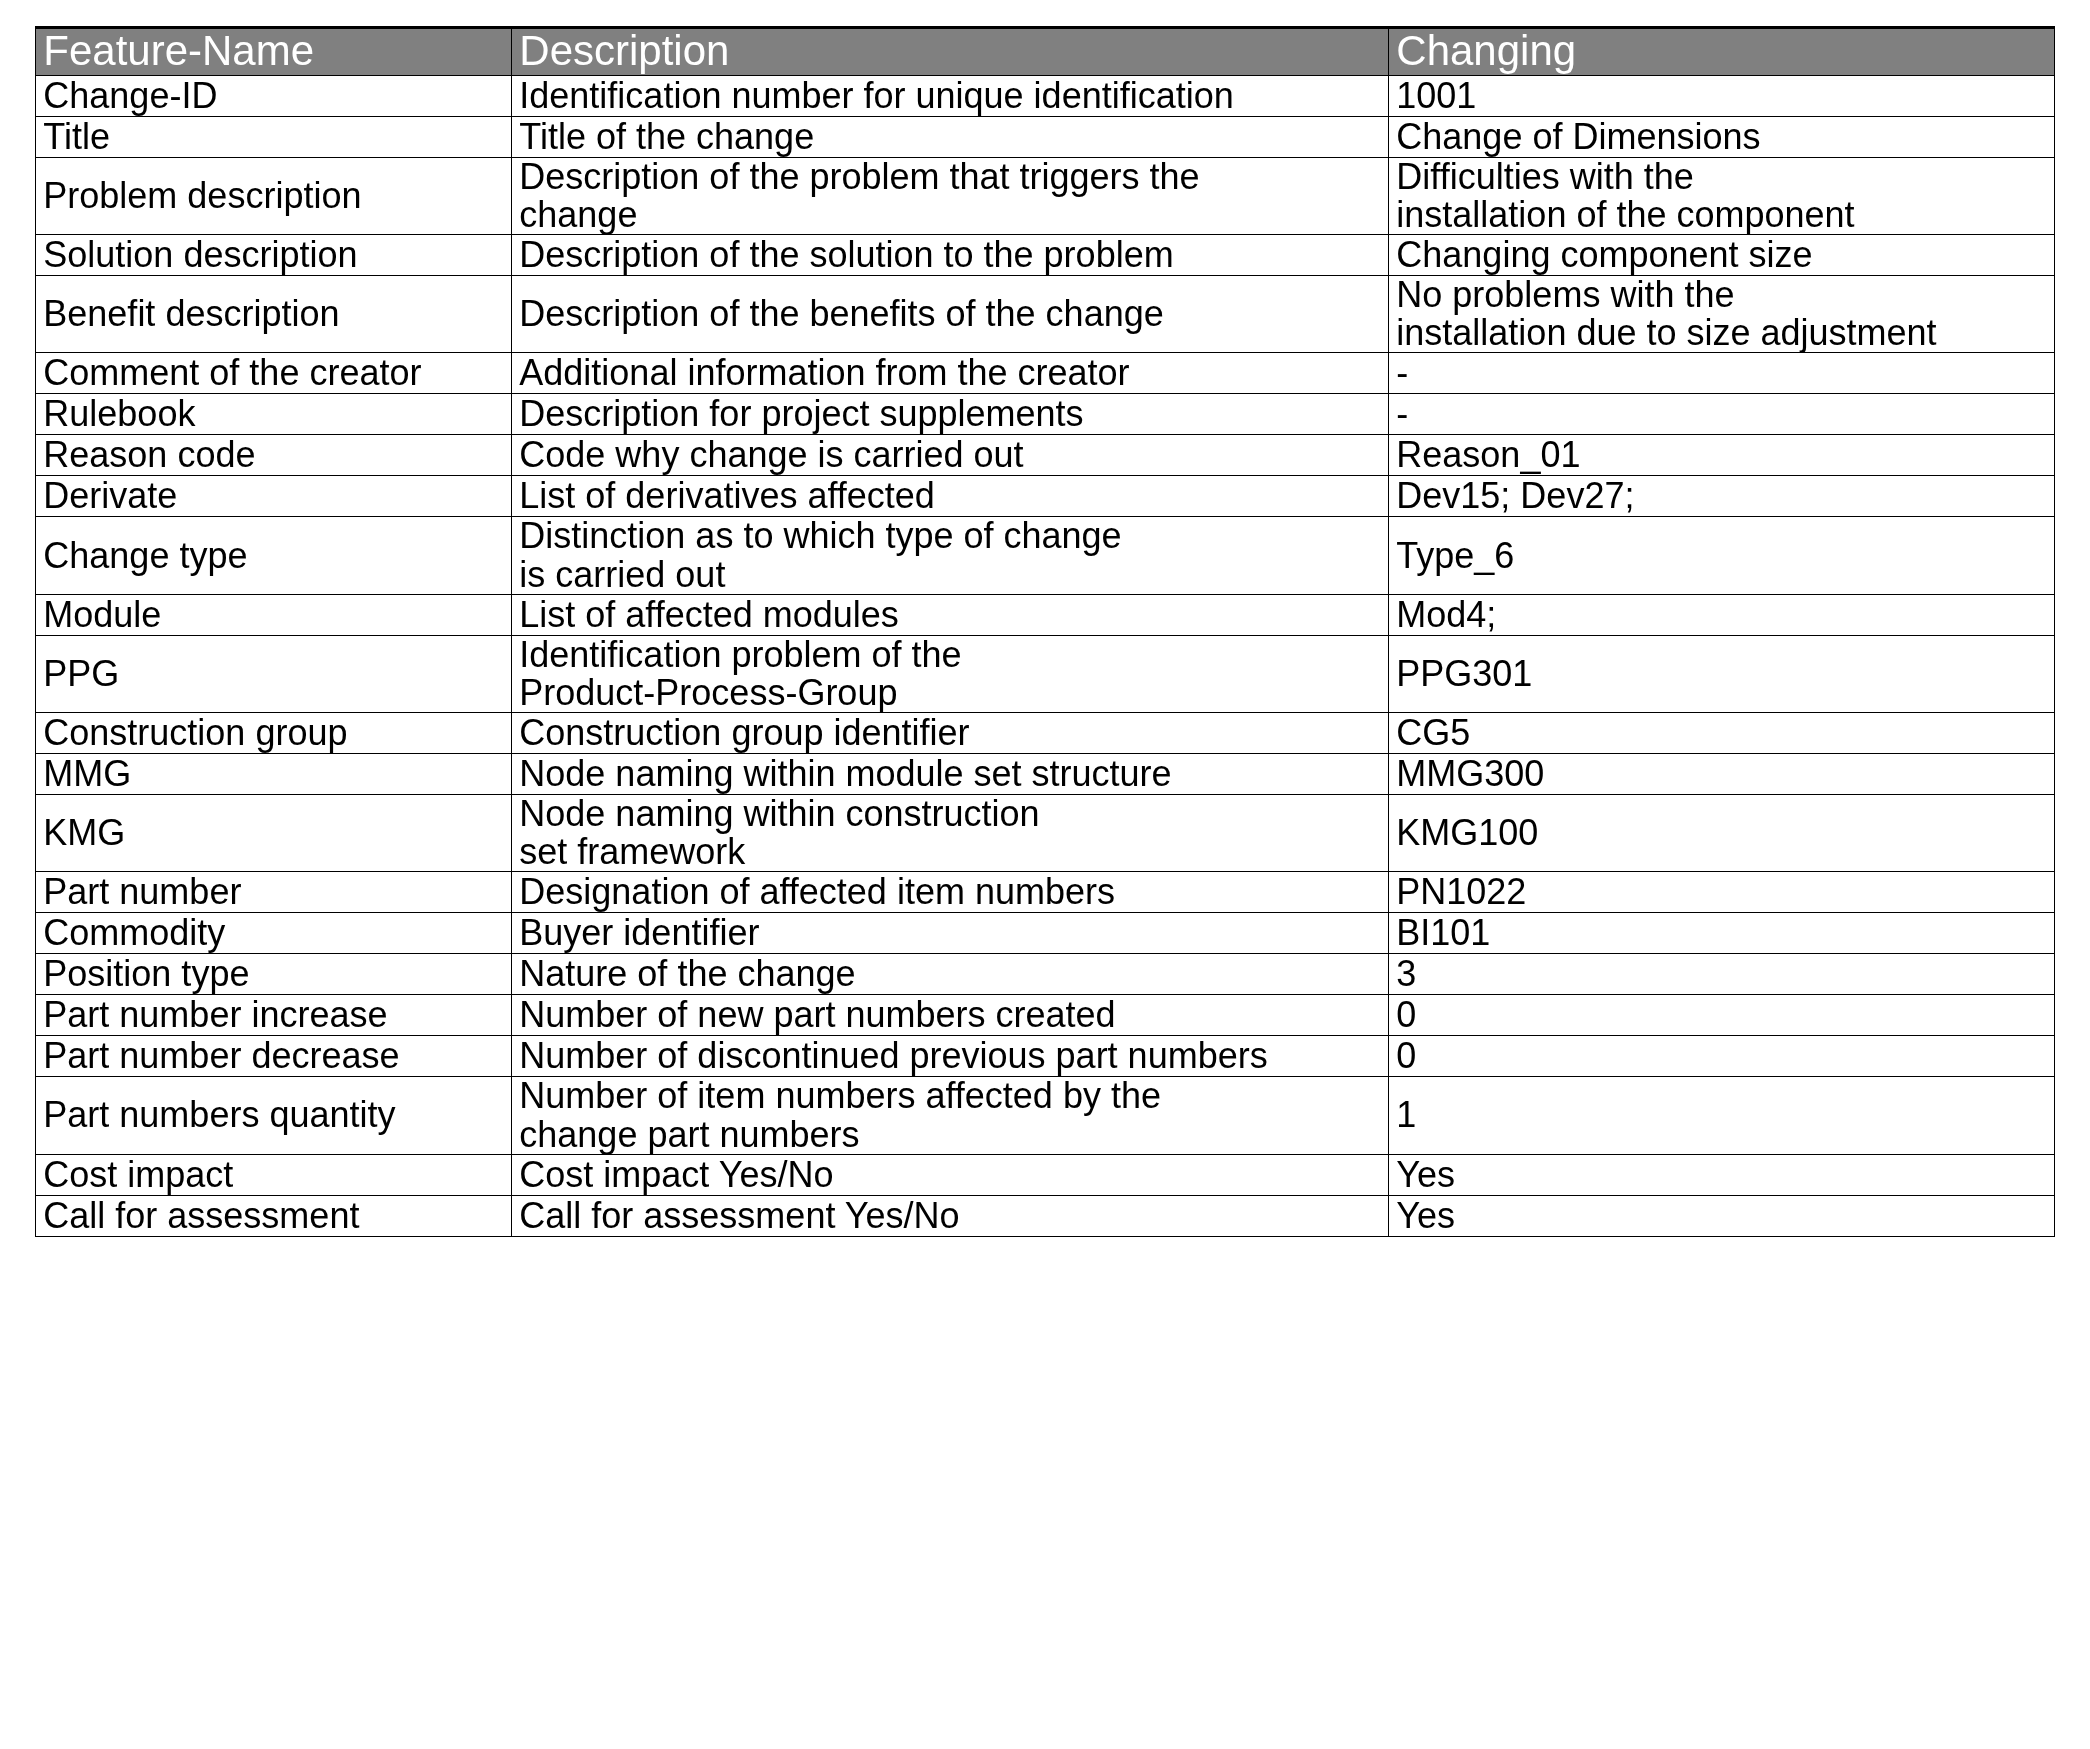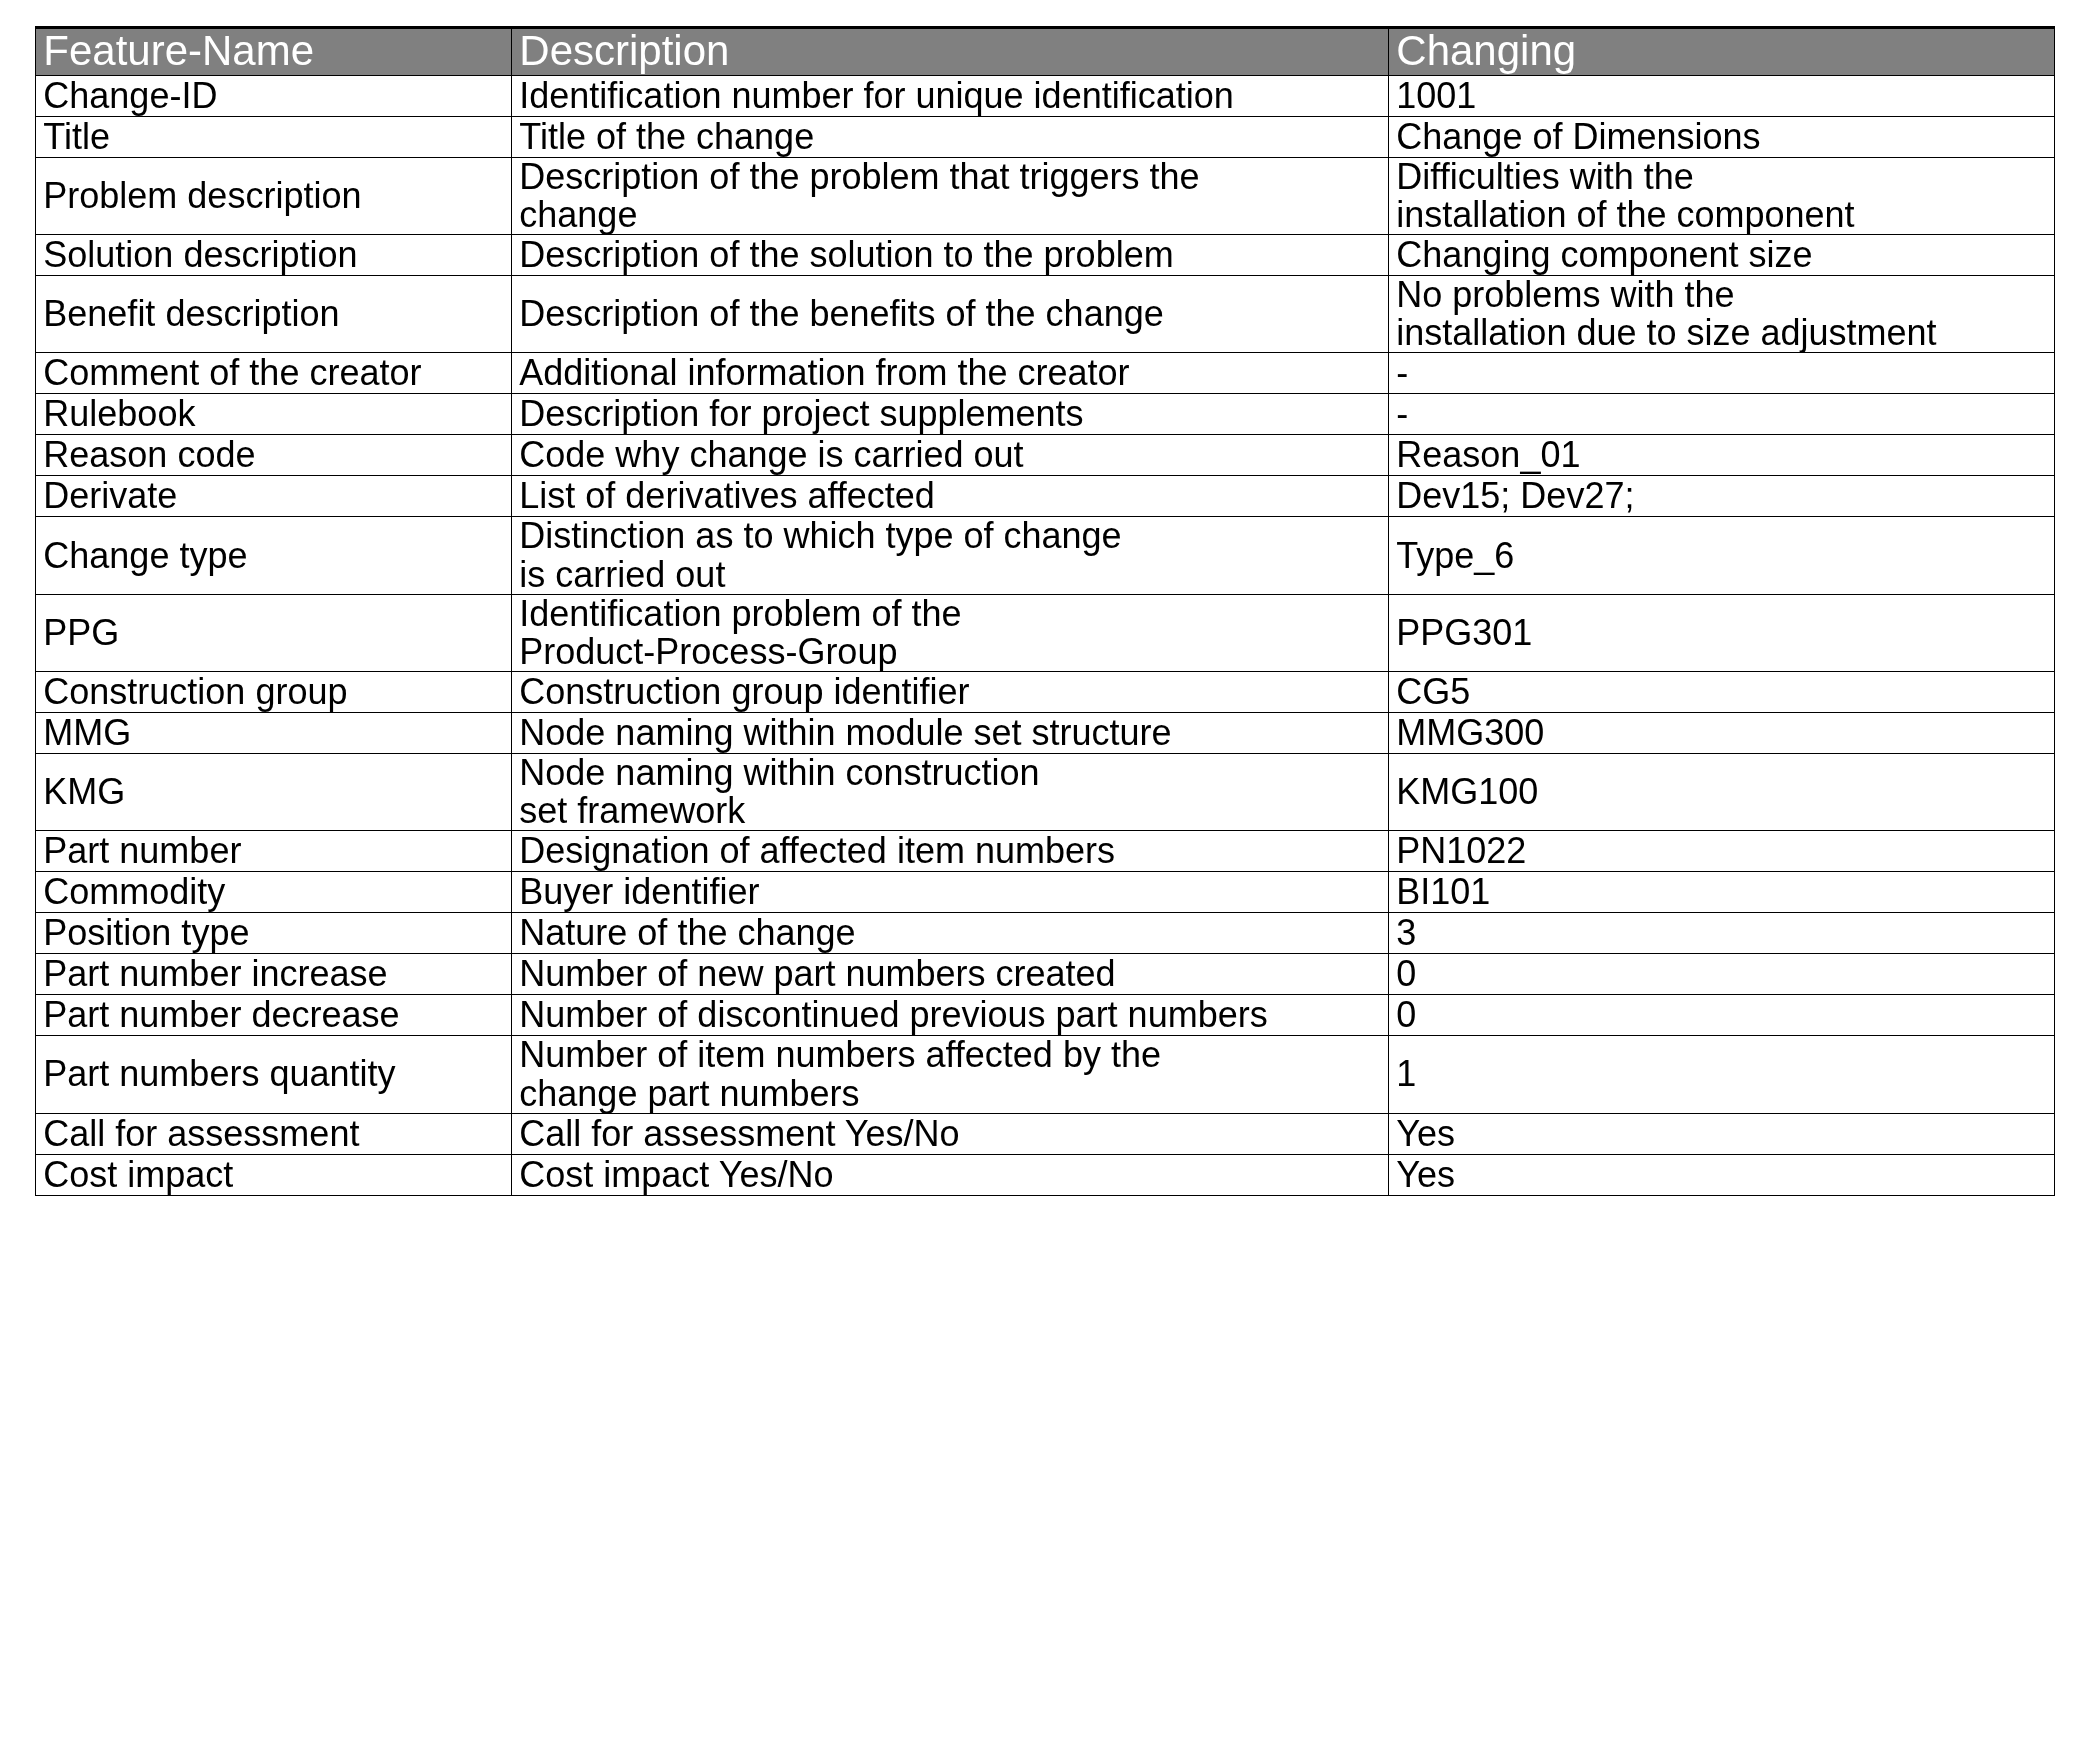--- a/index.html
+++ b/index.html
@@ -188,20 +188,29 @@
           <tr class="r2">
             <td class="mid">Change type</td>
             <td class="top desc-tight">
               <span class="nowrap-line">Distinction as to which type of change</span>
               <span class="line2">is carried out</span>
             </td>
             <td class="mid">
               <span class="nowrap-line">Type_6</span>
             </td>
           </tr>
+          <tr class="r1">
+            <td class="mid">Module</td>
+            <td class="mid desc-tight">
+              <span class="nowrap-line">List of affected modules</span>
+            </td>
+            <td class="mid">
+              <span class="nowrap-line">Mod4;</span>
+            </td>
+          </tr>
           <tr class="r2">
             <td class="mid">PPG</td>
             <td class="top desc-tight">
               <span class="nowrap-line">Identification problem of the</span>
               <span class="line2">Product-Process-Group</span>
             </td>
             <td class="mid">
               <span class="nowrap-line">PPG301</span>
             </td>
           </tr>
@@ -282,32 +291,32 @@
             <td class="mid">Part numbers quantity</td>
             <td class="top desc-tight">
               <span class="nowrap-line">Number of item numbers affected by the</span>
               <span class="line2">change part numbers</span>
             </td>
             <td class="mid">
               <span class="nowrap-line">1</span>
             </td>
           </tr>
           <tr class="r1">
+            <td class="mid">Cost impact</td>
+            <td class="mid desc-tight">
+              <span class="nowrap-line">Cost impact Yes/No</span>
+            </td>
+            <td class="mid">
+              <span class="nowrap-line">Yes</span>
+            </td>
+          </tr>
+          <tr class="r1">
             <td class="mid">Call for assessment</td>
             <td class="mid desc-tight">
               <span class="nowrap-line">Call for assessment Yes/No</span>
-            </td>
-            <td class="mid">
-              <span class="nowrap-line">Yes</span>
-            </td>
-          </tr>
-          <tr class="r1">
-            <td class="mid">Cost impact</td>
-            <td class="mid desc-tight">
-              <span class="nowrap-line">Cost impact Yes/No</span>
             </td>
             <td class="mid">
               <span class="nowrap-line">Yes</span>
             </td>
           </tr>
         </tbody>
     </table>
   </div>
 </div>
 

